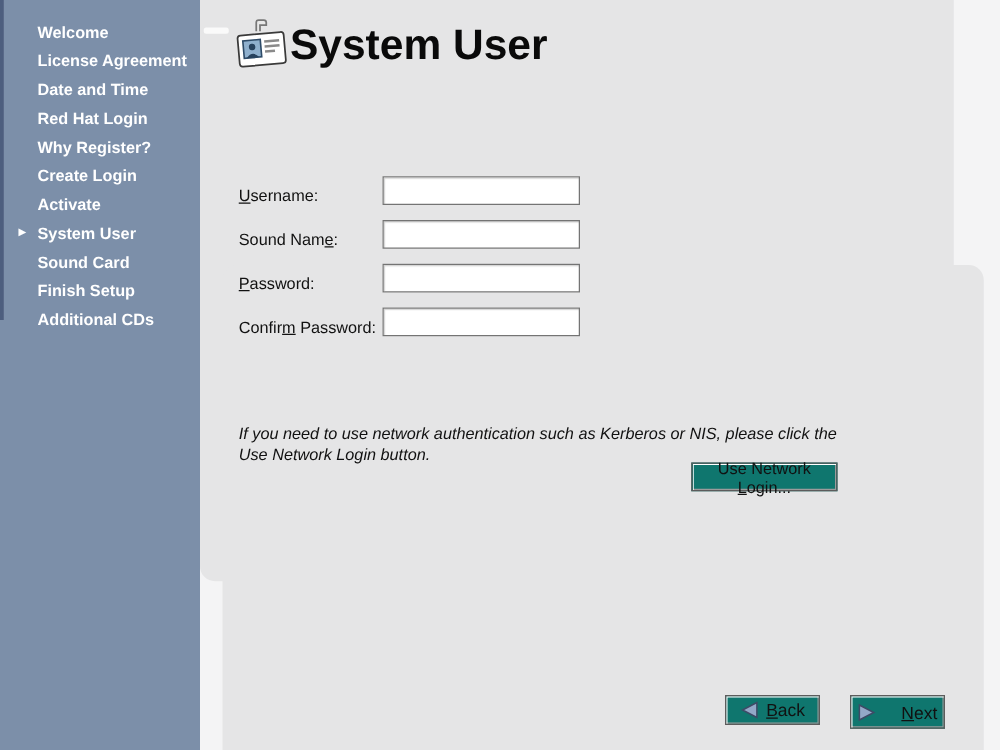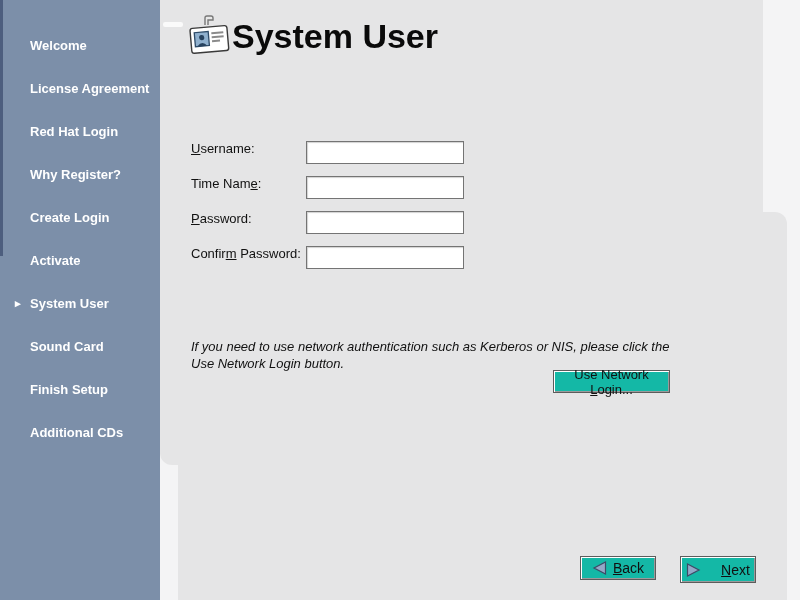--- a/index.html
+++ b/index.html
@@ -7,21 +7,21 @@
   .screen {
     position: relative; width: 800px; height: 600px; overflow: hidden;
     font-family: "Liberation Sans", sans-serif; background: #F4F4F5;
   }
 
   
   .sidebar { position: absolute; left: 0; top: 0; width: 160px; height: 600px; background: #7C8FA9; }
   .sidebar-strip { position: absolute; left: 0; top: 0; width: 3px; height: 256px; background: #4D5E7E; }
   .sidebar-list { position: absolute; top: 14px; left: 0; right: 0; }
   .sidebar-item { position: relative; height: 23px; line-height: 23px; padding-left: 30px;
-    color: #FFFFFF; font-weight: bold; font-size: 13px; white-space: nowrap; margin-top: 20px; }
+    color: #FFFFFF; font-weight: bold; font-size: 13px; white-space: nowrap; }
   .sidebar-item .arrow { position: absolute; left: 15px; top: 0; font-size: 11px; color: #FFFFFF; }
 
   
   .content { position: absolute; left: 160px; top: 0; width: 640px; height: 600px; }
   .panel-a { position: absolute; left: 0; top: 0; width: 603px; height: 465px;
     background: #E5E5E6; border-radius: 0 0 12px 12px; }
   .panel-b { position: absolute; left: 18px; top: 212px; width: 609px; height: 388px;
     background: #E5E5E6; border-radius: 12px 12px 0 0; }
   .connector-dash { position: absolute; left: 3px; top: 22px; width: 20px; height: 5px;
     background: #FAFAFA; border-radius: 2px; }
@@ -32,47 +32,48 @@
     color: #0A0A0A; letter-spacing: 0px; white-space: nowrap; }
 
   
   .intro { position: absolute; left: 31px; top: 67px; width: 520px;
     font-size: 13px; line-height: 17px; color: #111; white-space: pre-line; }
   .network-text { position: absolute; left: 31px; top: 338px; width: 520px;
     font-size: 13px; line-height: 17px; color: #111; white-space: pre-line; font-style: italic; }
 
   
   .form { position: absolute; left: 31px; top: 141px; }
-  .form-row { display: flex; align-items: flex-start; height: 23px; margin-bottom: 12px; }
+  .form-row { display: flex; align-items: flex-end; height: 23px; margin-bottom: 12px; }
   .form-row .flabel { width: 115px; font-size: 13px; color: #111; }
   .field { width: 158px; height: 23px; background: #FFFFFF; border: 1px solid #747474;
     box-shadow: inset 1px 1px 1px rgba(0,0,0,0.18); border-radius: 0; padding: 0 4px;
     font-family: "Liberation Sans", sans-serif; font-size: 13px; }
   .mn { text-decoration: underline; }
 
   
   .btn { position: absolute; display: flex; align-items: center; justify-content: center;
-    gap: 6px; background: #14b8a6; border: 1px solid #5C5C5C; color: #111;
+    gap: 6px; background: #0f766e; border: 1px solid #5C5C5C; color: #111;
     box-shadow: inset 1px 1px 0 #FFFFFF, inset -1px -1px 0 #9B9B9B;
     font-family: "Liberation Sans", sans-serif; font-size: 13px; cursor: default; }
   .btn-network { left: 393px; top: 370px; width: 117px; height: 23px; }
   .btn-back { left: 420px; top: 556px; width: 76px; height: 24px; font-size: 14px; }
   .btn-next { left: 520px; top: 556px; width: 76px; height: 27px; font-size: 14px; gap: 20px; }
   .tri { display: inline-block; width: 15px; height: 14px; }
 </style>
 </head>
 <body>
 
 <div class="screen">
 
   <div class="sidebar">
     <div class="sidebar-strip"></div>
     <div class="sidebar-list">
       <div class="sidebar-item"><span>Welcome</span></div>
       <div class="sidebar-item"><span>License Agreement</span></div>
+      <div class="sidebar-item"><span>Date and Time</span></div>
       <div class="sidebar-item"><span>Red Hat Login</span></div>
       <div class="sidebar-item"><span>Why Register?</span></div>
       <div class="sidebar-item"><span>Create Login</span></div>
       <div class="sidebar-item"><span>Activate</span></div>
       <div class="sidebar-item">
         <span class="arrow">▸</span>
         <span>System User</span>
       </div>
       <div class="sidebar-item"><span>Sound Card</span></div>
       <div class="sidebar-item"><span>Finish Setup</span></div>
@@ -105,21 +106,21 @@
     </div>
     <div class="page-title">System User</div>
 
 
     <div class="form">
       <div class="form-row">
         <span class="flabel"><span></span><span class="mn">U</span><span>sername:</span></span>
         <input class="field" type="text" value="" style="">
       </div>
       <div class="form-row">
-        <span class="flabel"><span>Time Nam</span><span class="mn">e</span><span>:</span></span>
+        <span class="flabel"><span>Sound Nam</span><span class="mn">e</span><span>:</span></span>
         <input class="field" type="text" value="" style="">
       </div>
       <div class="form-row">
         <span class="flabel"><span></span><span class="mn">P</span><span>assword:</span></span>
         <input class="field" type="password" value="" style="">
       </div>
       <div class="form-row">
         <span class="flabel"><span>Confir</span><span class="mn">m</span><span> Password:</span></span>
         <input class="field" type="password" value="" style="">
       </div>

